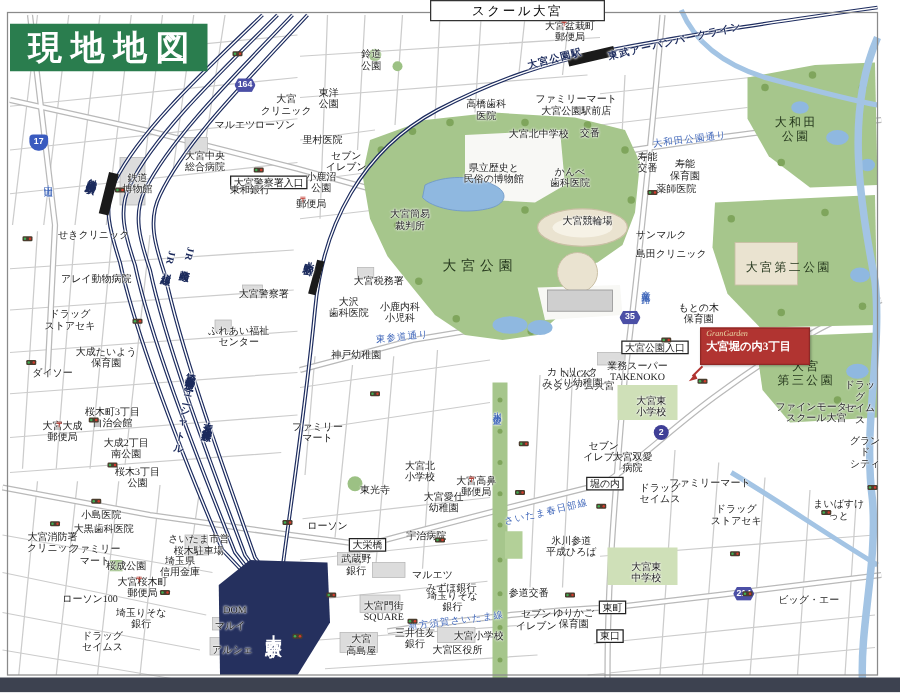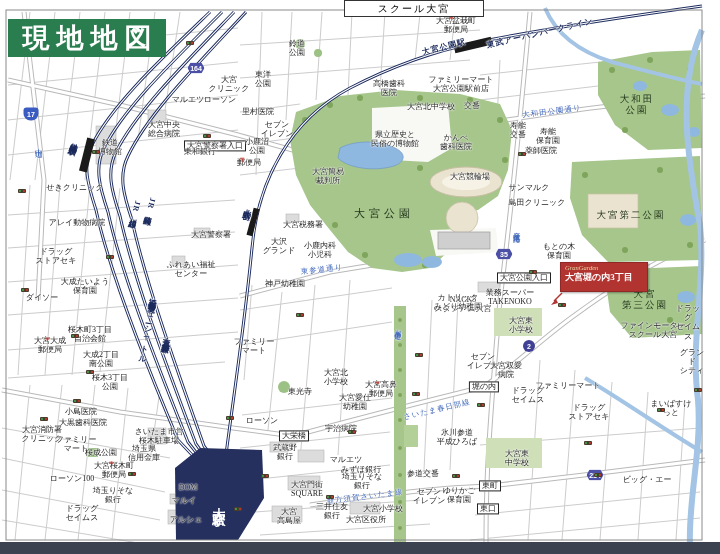--- a/index.html
+++ b/index.html
@@ -378,21 +378,21 @@
 セイムス</span>
       <span class="lbl " style="left: 568px; top: 386px; transform: translate(-50%, -50%);">ファミリーマート</span>
       <span class="lbl " style="left: 589px; top: 412px; transform: translate(-50%, -50%);">ドラッグ
 ストアセキ</span>
       <span class="lbl " style="left: 671px; top: 408px; transform: translate(-50%, -50%);">まいばすけっと</span>
       <span class="lbl " style="left: 647px; top: 480px; transform: translate(-50%, -50%);">ビッグ・エー</span>
       <span class="lbl bx" style="left: 490px; top: 486px; transform: translate(-50%, -50%);">東町</span>
       <span class="lbl rl v" style="left: 249px; top: 205px; transform: translate(-50%, -50%) rotate(15deg);">北大宮駅</span>
       <span class="lbl " style="left: 303px; top: 225px; transform: translate(-50%, -50%);">大宮税務署</span>
       <span class="lbl " style="left: 279px; top: 246px; transform: translate(-50%, -50%);">大沢
-グランド</span>
+歯科医院</span>
       <span class="lbl " style="left: 320px; top: 250px; transform: translate(-50%, -50%);">小鹿内科
 小児科</span>
       <span class="lbl rd" style="left: 322px; top: 270px; transform: translate(-50%, -50%) rotate(-6deg);">東参道通り</span>
       <span class="lbl " style="left: 285px; top: 284px; transform: translate(-50%, -50%);">神戸幼稚園</span>
       <span class="lbl " style="left: 254px; top: 346px; transform: translate(-50%, -50%);">ファミリー
 マート</span>
       <div class="shield sh-nat" style="left: 31px; top: 114px;">17</div>
       <div class="shield sh-hex" style="left: 196px; top: 68px;">164</div>
       <div class="shield sh-hex" style="left: 504px; top: 254px;">35</div>
       <div class="shield sh-circ" style="left: 529px; top: 346px;">2</div>

